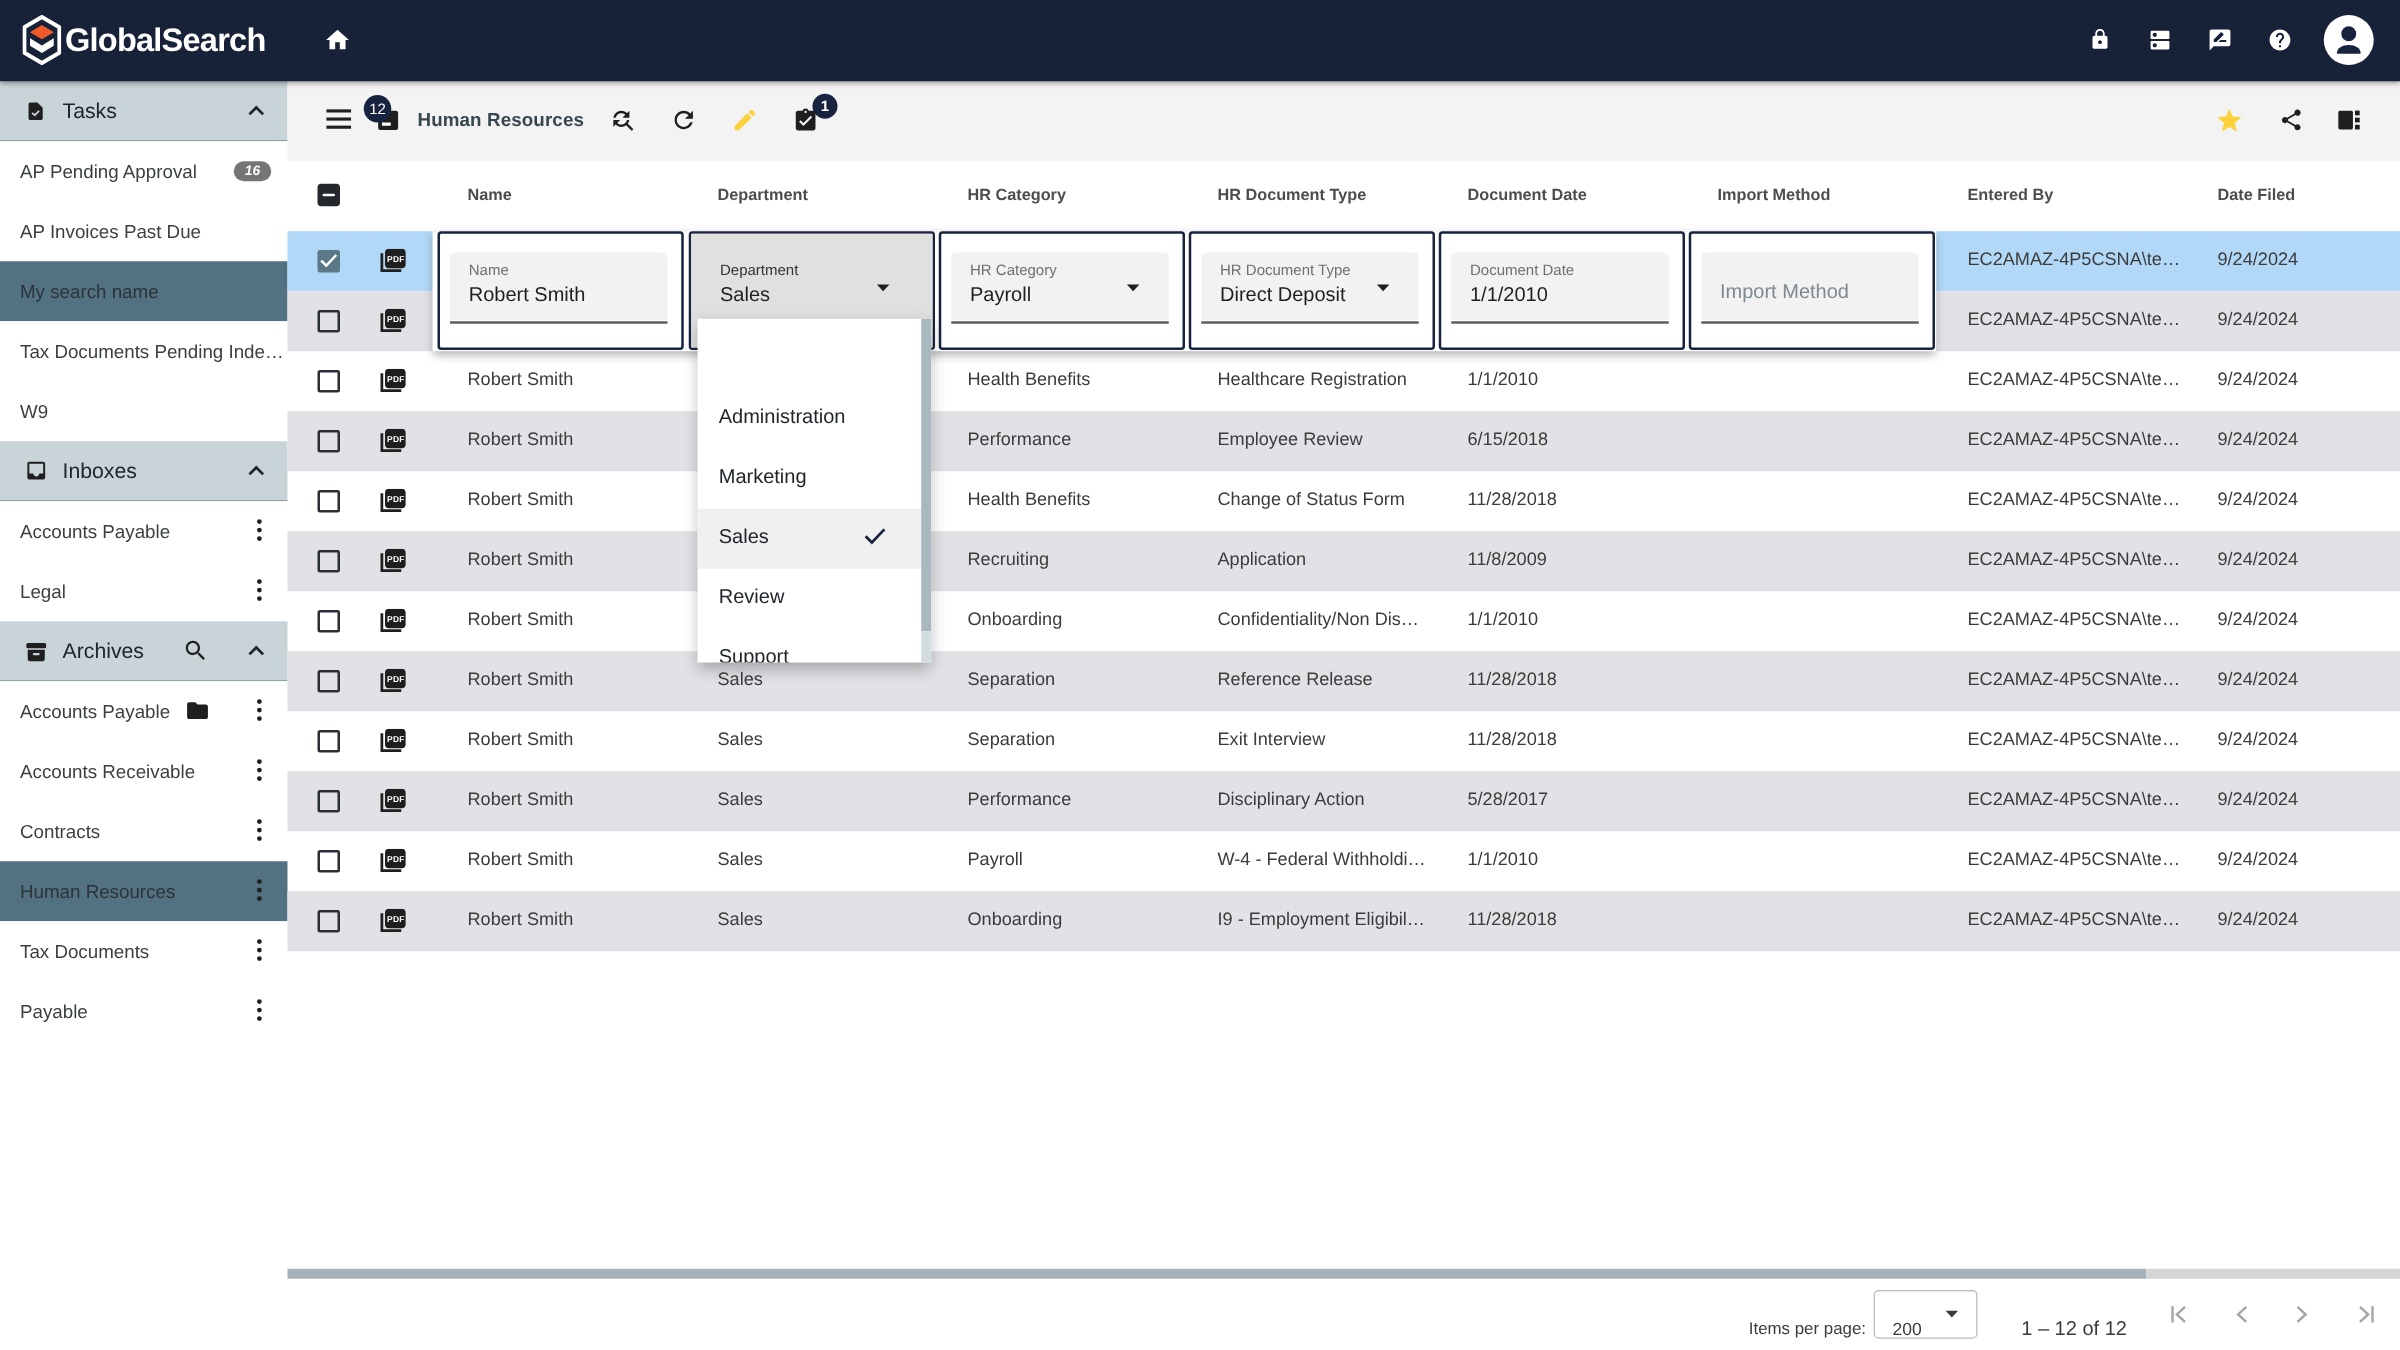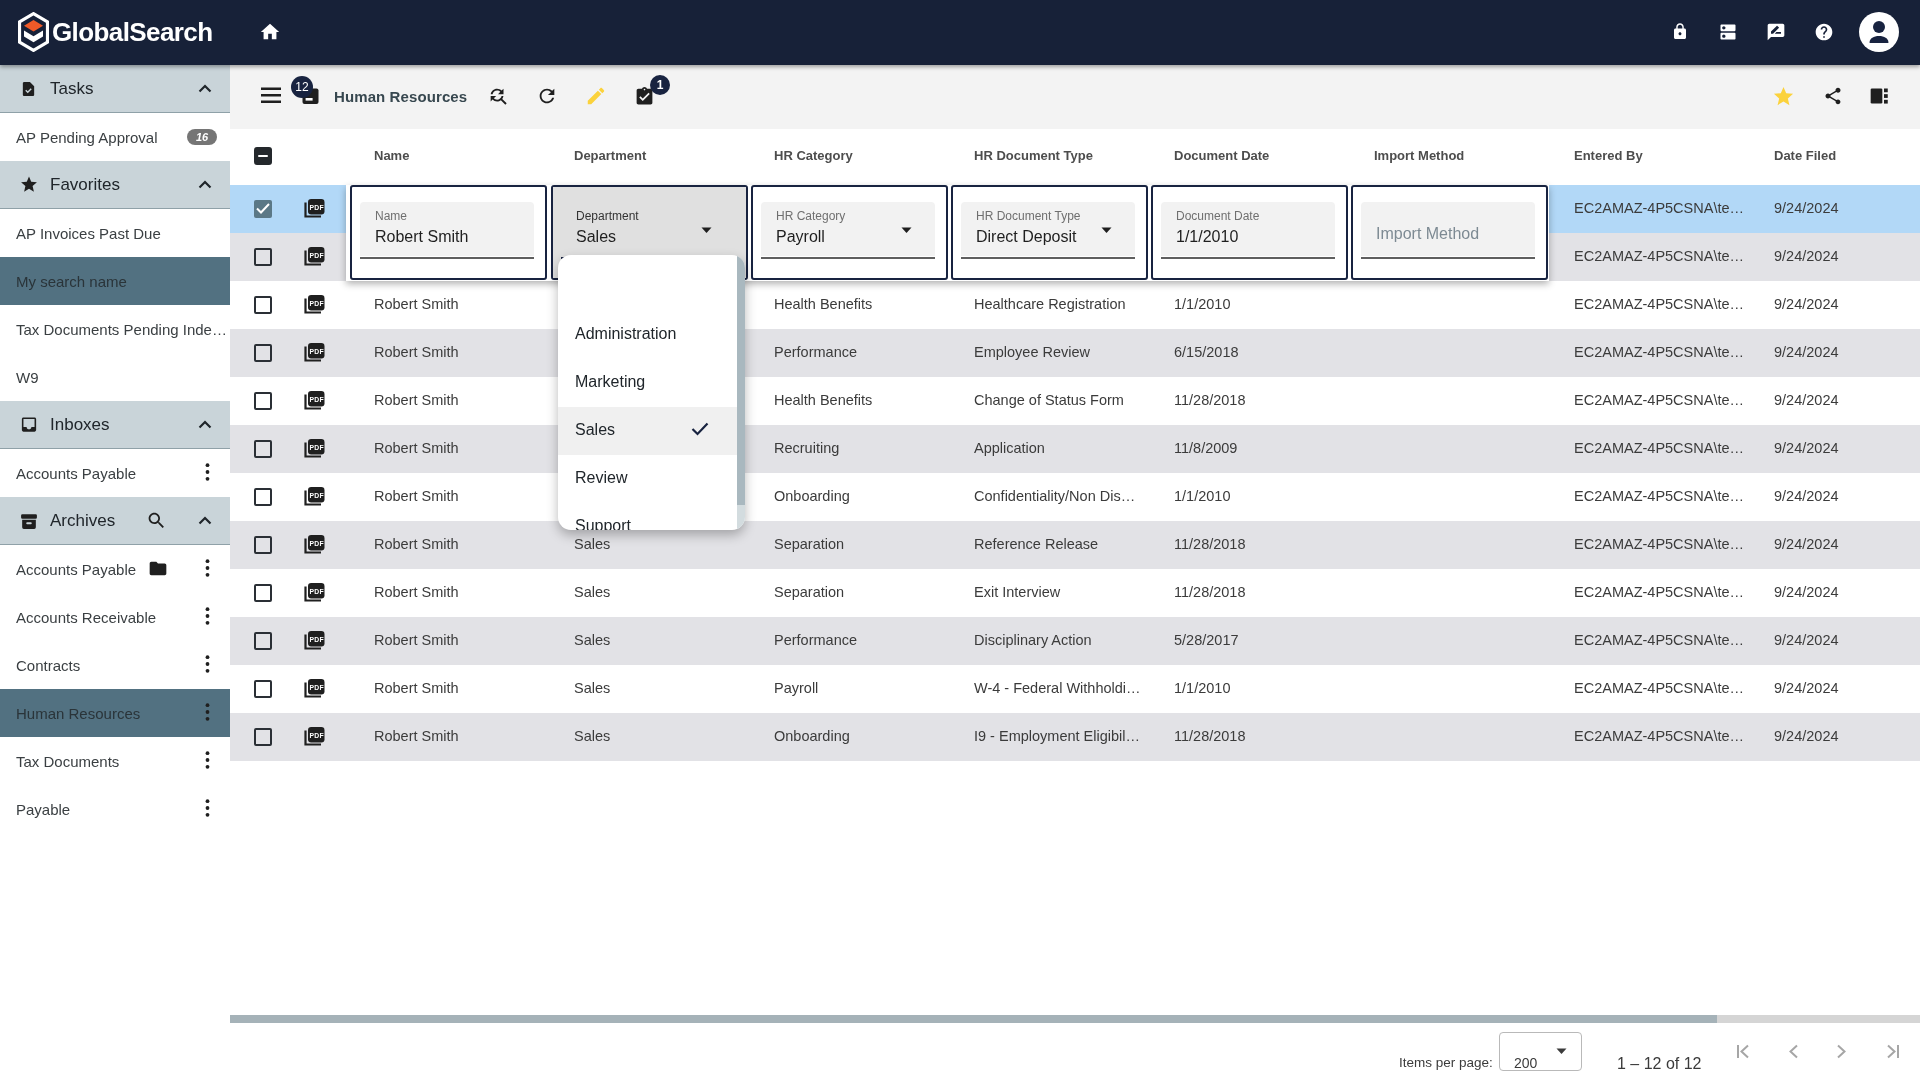--- a/index.html
+++ b/index.html
@@ -43,21 +43,21 @@
 .ebox { position:absolute; top:185px; height:95px; background:#fff;
   border:2px solid #182340; border-radius:3px; }
 .efield { position:absolute; left:8px; top:15px; right:11px; height:54px;
   background:#f2f2f2; border-radius:4px 4px 0 0; }
 .eline { position:absolute; left:8px; right:11px; top:70px; height:1.5px; background:#5f5f5f; }
 .elabel { font-size:12px; color:#6f6f6f; position:absolute; left:15px; top:7px; }
 .evalue { font-size:16px; color:#1f1f1f; position:absolute; left:15px; top:26px; }
 
 
 #menu { position:absolute; left:558px; top:255px; width:187px; height:275px;
-  background:#fff; box-shadow:0 5px 12px rgba(0,0,0,.28); overflow:hidden;border-radius:13px; }
+  background:#fff; box-shadow:0 5px 12px rgba(0,0,0,.28); overflow:hidden; }
 .mitem { position:absolute; left:0; width:179px; height:48px; font-size:16px; color:#20262b; }
 .mitem span { position:absolute; left:17px; top:14px; }
 .pagtxt { font-size:14.5px; color:#3b3b3b;margin-top:10px; }
 </style>
 </head>
 <body>
 
 <div id="topbar">
   <svg class="abs" style="left:18px;top:12px" width="31" height="40" viewBox="0 0 31 40">
     <polygon points="15.5,1.6 29.5,9.8 29.5,30.2 15.5,38.4 1.5,30.2 1.5,9.8" fill="none" stroke="#fff" stroke-width="3.2" stroke-linejoin="round"></polygon>
@@ -95,29 +95,20 @@
     </svg>
     <div class="slabel">Tasks</div>
     <svg class="chev" width="14" height="9" viewBox="0 0 14 9">
         <path d="M1.5 7.5 L7 2 L12.5 7.5" fill="none" stroke="#20262b" stroke-width="2.2"></path>
       </svg>
   </div>
   <div class="item">
       <div class="ilabel">AP Pending Approval</div>
     <div class="abs" style="right:13px;top:16px;width:30px;height:16px;border-radius:8px;background:#757575;color:#fff;font-size:11px;font-weight:bold;text-align:center;line-height:16px;font-style:italic;">16</div>
   </div>
-  <div class="sec">
-    <svg class="abs" style="left:19px;top:14px" width="20" height="19" viewBox="0 0 24 24">
-      <path d="M12 17.27L18.18 21l-1.64-7.03L22 9.24l-7.19-.61L12 2 9.19 8.63 2 9.24l5.46 4.73L5.82 21z" fill="#1f1f1f"></path>
-    </svg>
-    <div class="slabel">Favorites</div>
-    <svg class="chev" width="14" height="9" viewBox="0 0 14 9">
-        <path d="M1.5 7.5 L7 2 L12.5 7.5" fill="none" stroke="#20262b" stroke-width="2.2"></path>
-      </svg>
-  </div>
   <div class="item">
       <div class="ilabel">AP Invoices Past Due</div>
     </div>
   <div class="item sel">
       <div class="ilabel">My search name</div>
     </div>
   <div class="item">
       <div class="ilabel">Tax Documents Pending Inde…</div>
     </div>
   <div class="item">
@@ -127,20 +118,28 @@
     <svg class="abs" style="left:19px;top:14px" width="20" height="19" viewBox="0 0 24 24">
       <path d="M19 3H4.99c-1.11 0-1.98.89-1.98 2L3 19c0 1.1.88 2 1.99 2H19c1.1 0 2-.9 2-2V5c0-1.11-.9-2-2-2zm0 12h-4c0 1.66-1.35 3-3 3s-3-1.34-3-3H4.99V5H19v10z" fill="#1f1f1f"></path>
     </svg>
     <div class="slabel">Inboxes</div>
     <svg class="chev" width="14" height="9" viewBox="0 0 14 9">
         <path d="M1.5 7.5 L7 2 L12.5 7.5" fill="none" stroke="#20262b" stroke-width="2.2"></path>
       </svg>
   </div>
   <div class="item">
       <div class="ilabel">Accounts Payable</div>
+    <svg class="dots" width="5" height="18" viewBox="0 0 5 18">
+        <circle cx="2.5" cy="2.2" r="1.9" fill="#1f1f1f"></circle>
+        <circle cx="2.5" cy="9" r="1.9" fill="#1f1f1f"></circle>
+        <circle cx="2.5" cy="15.8" r="1.9" fill="#1f1f1f"></circle>
+      </svg>
+  </div>
+  <div class="item">
+      <div class="ilabel">Legal</div>
     <svg class="dots" width="5" height="18" viewBox="0 0 5 18">
         <circle cx="2.5" cy="2.2" r="1.9" fill="#1f1f1f"></circle>
         <circle cx="2.5" cy="9" r="1.9" fill="#1f1f1f"></circle>
         <circle cx="2.5" cy="15.8" r="1.9" fill="#1f1f1f"></circle>
       </svg>
   </div>
   <div class="sec">
     <svg class="abs" style="left:19px;top:14px" width="20" height="20" viewBox="0 0 24 24">
       <path d="M4 4 h16 a1.5 1.5 0 0 1 1.5 1.5 v2.2 a1.5 1.5 0 0 1 -1.5 1.5 h-16 a1.5 1.5 0 0 1 -1.5 -1.5 v-2.2 a1.5 1.5 0 0 1 1.5 -1.5 z M3.8 10.5 h16.4 v9 a2 2 0 0 1 -2 2 h-12.4 a2 2 0 0 1 -2 -2 z" fill="#1f1f1f"></path>
       <rect x="8.7" y="13.6" width="6.6" height="2.3" rx="1.1" fill="#c9d4d9"></rect>

